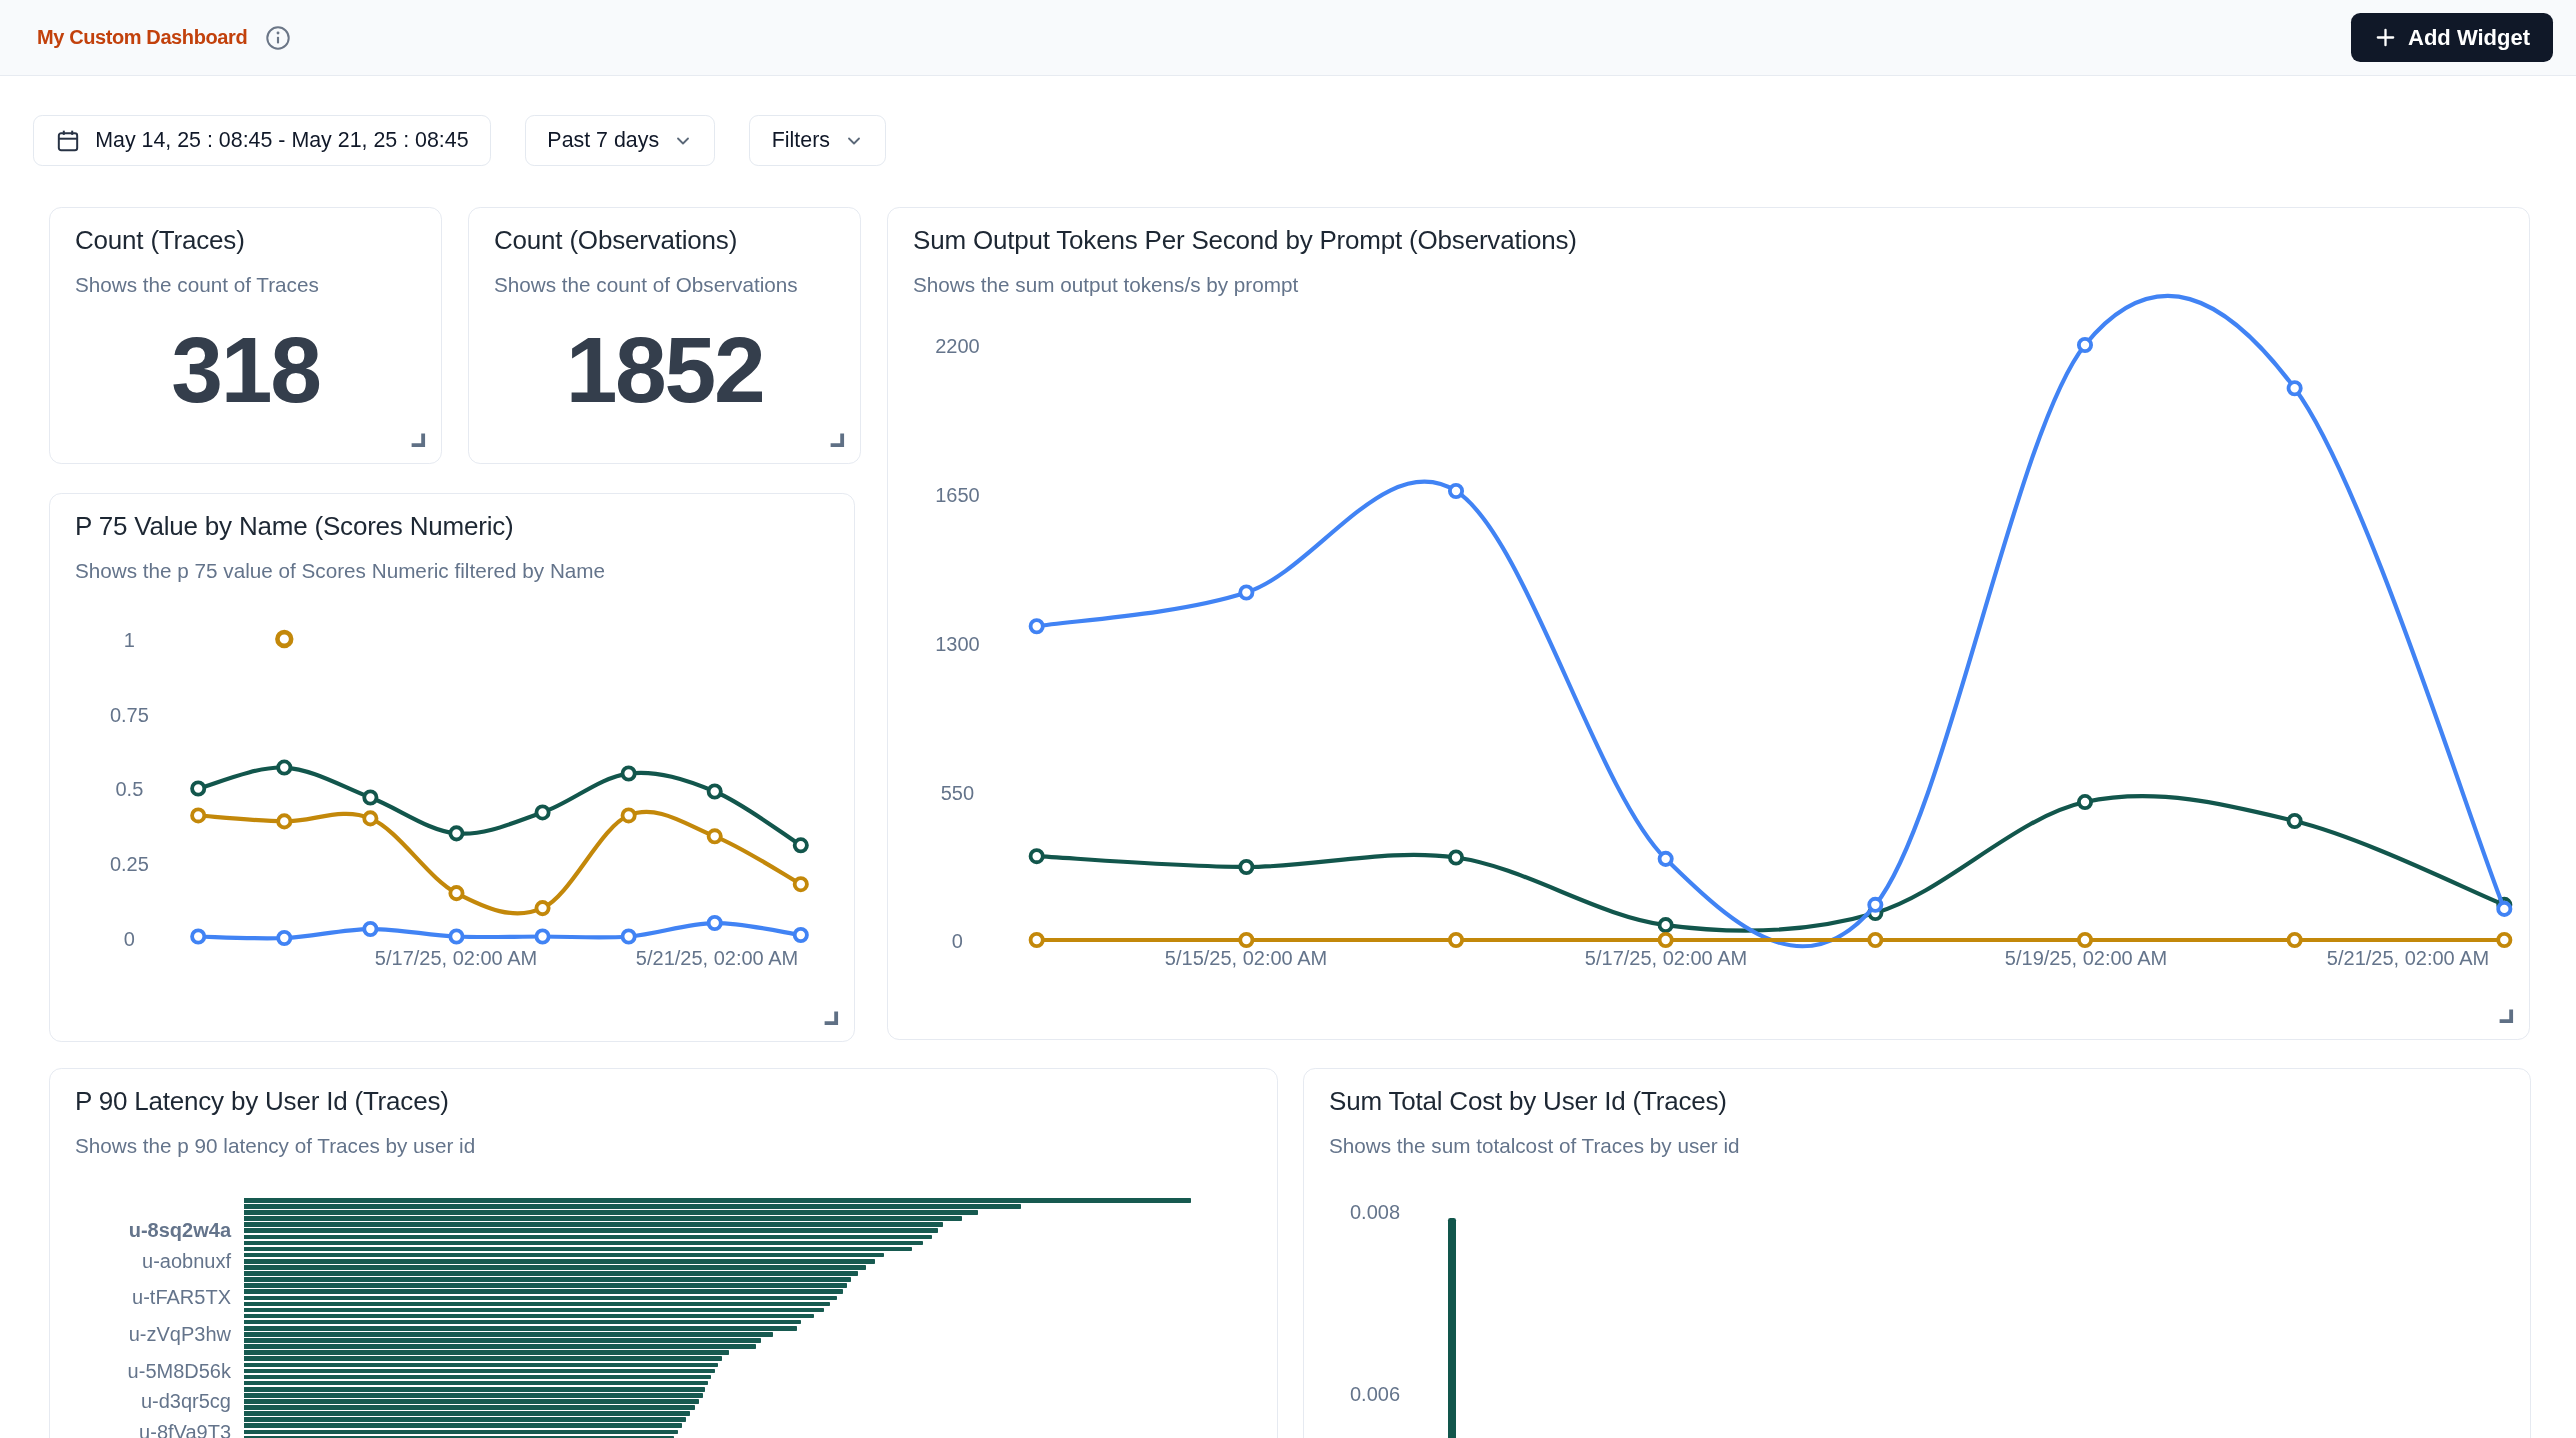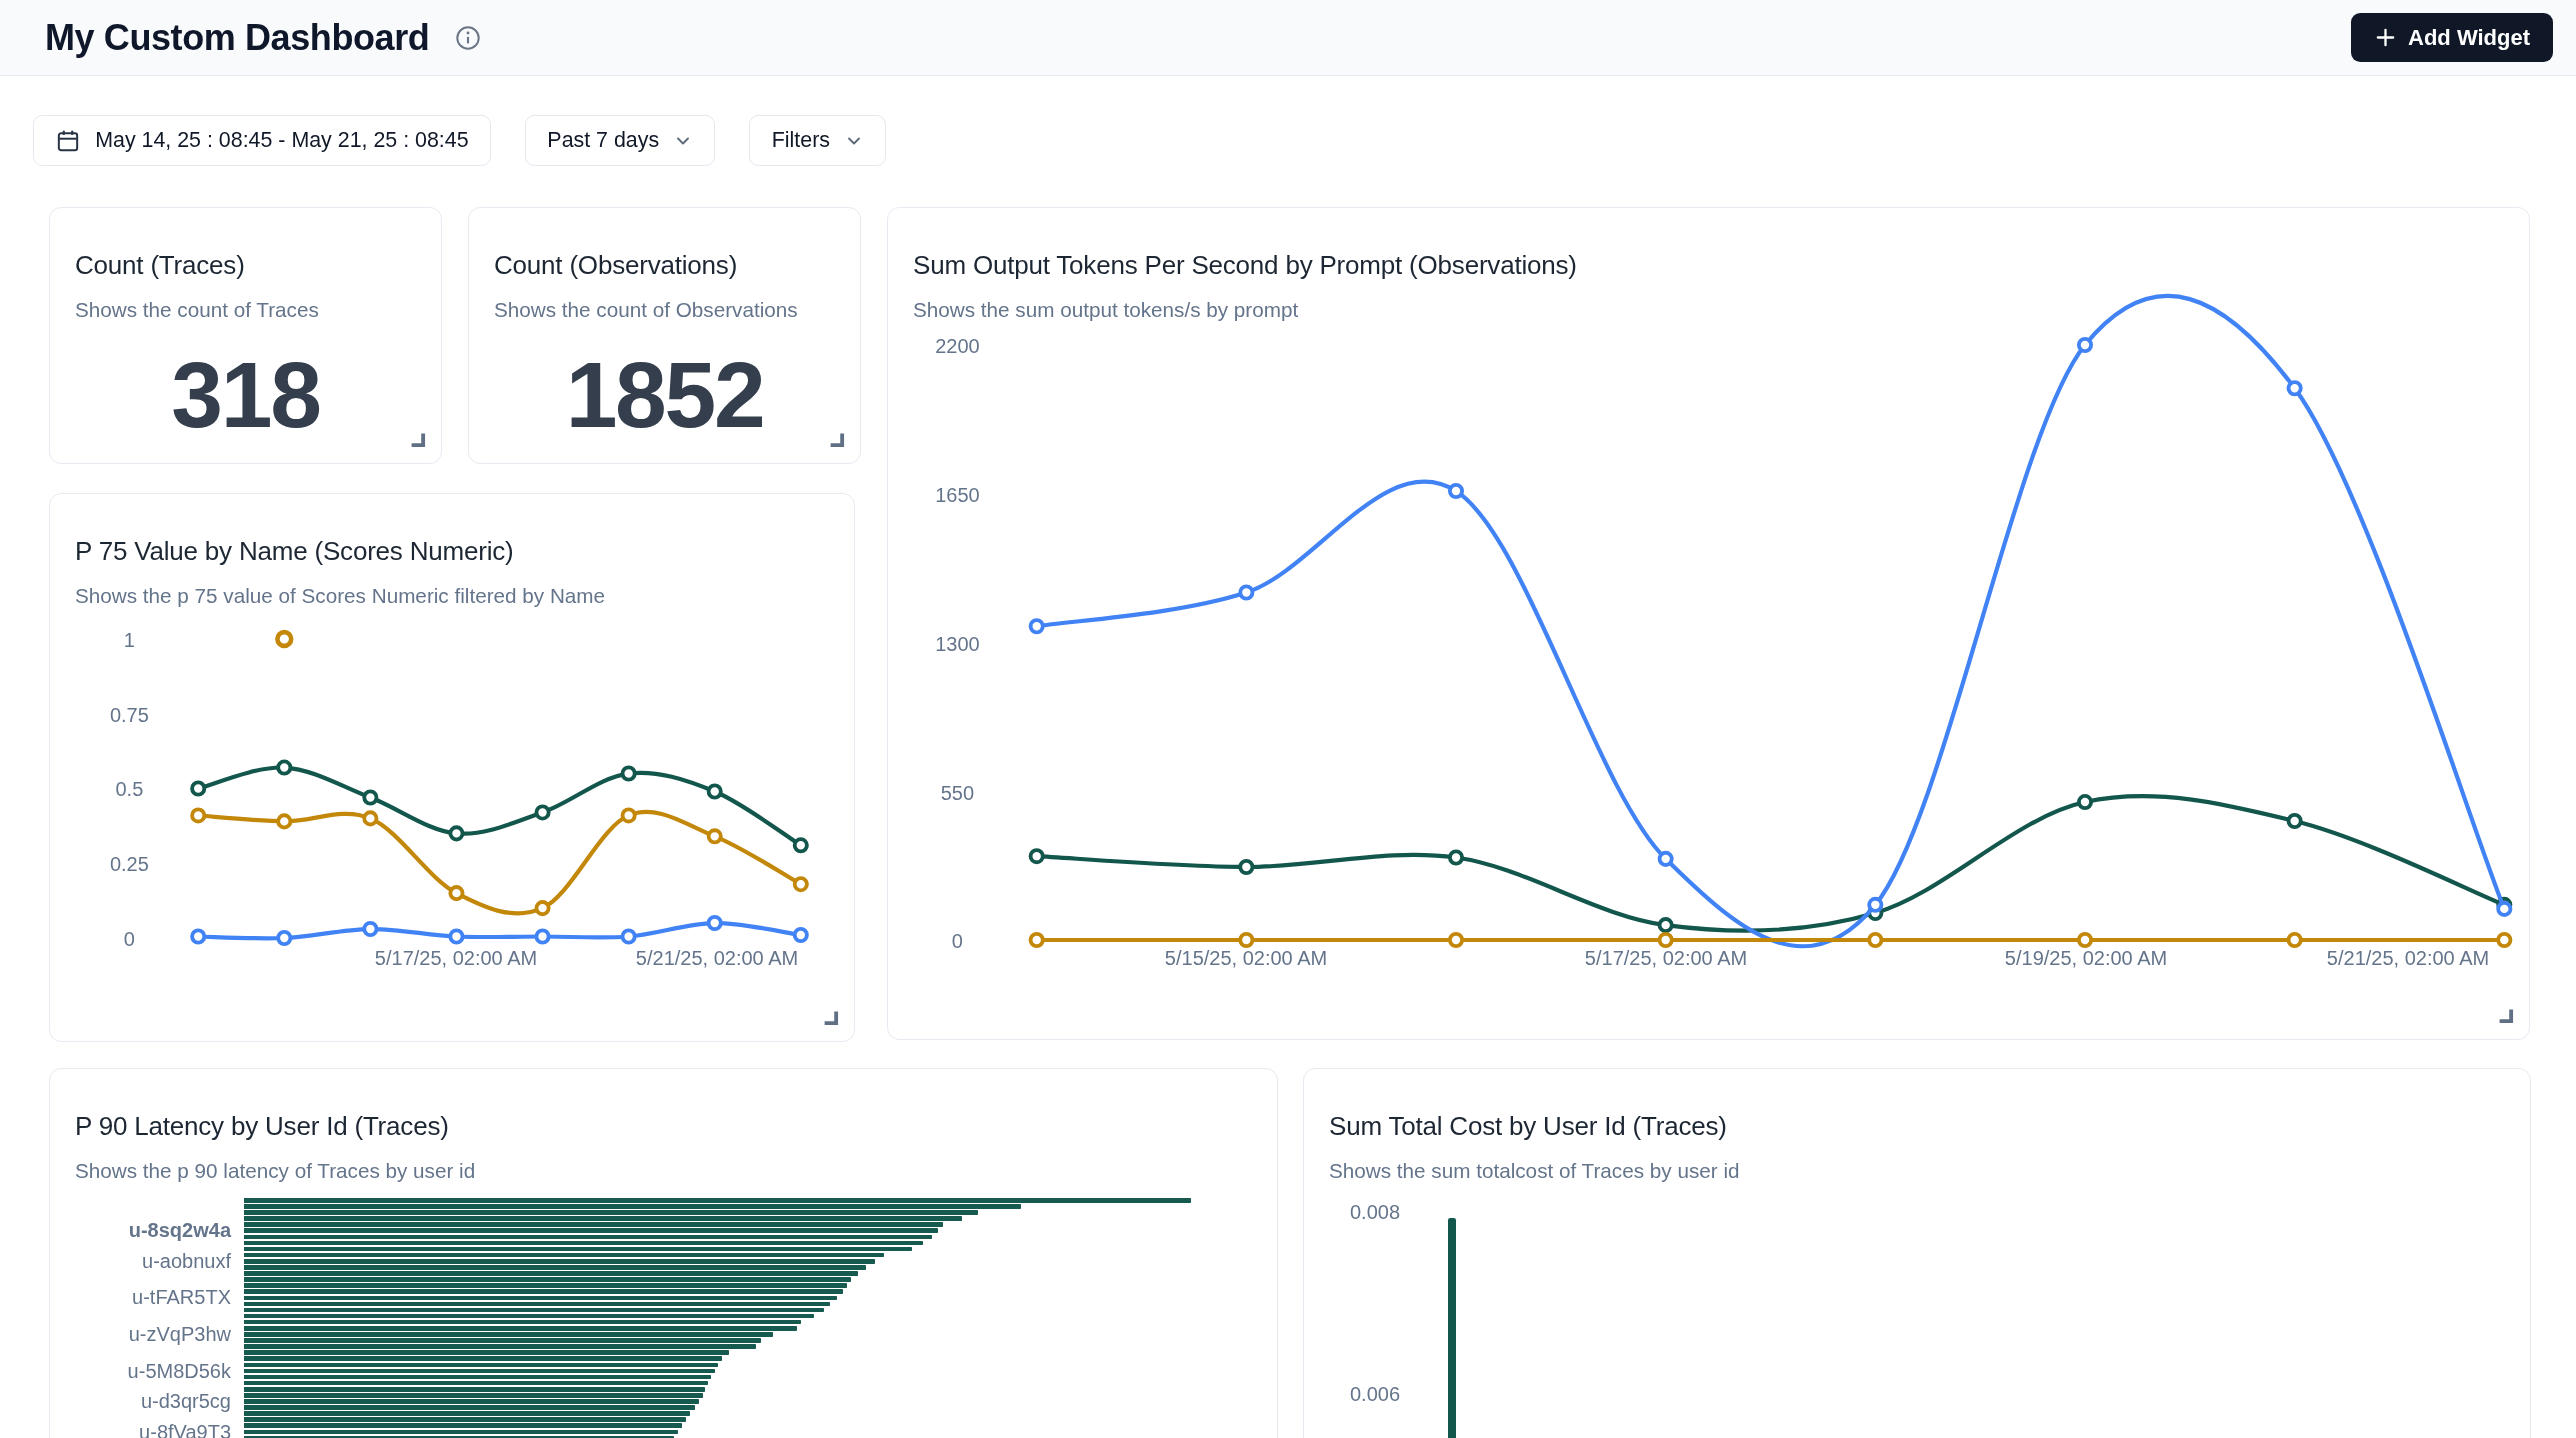--- a/index.html
+++ b/index.html
@@ -8,40 +8,40 @@
     width:2576px; height:1439px; overflow:hidden; position:relative;
     background:#ffffff; font-family:"Liberation Sans", sans-serif; color:#1d2733;
   }
 
   
   .header {
     position:absolute; top:0; left:0; right:0; height:76px;
     background:#f8fafc; border-bottom:1.5px solid #e7ebf1;
     display:flex; align-items:center; padding:0 23px 0 33px;
   }
-  .header h1 { font-size:36px; font-weight:700; color:#0f172a; margin:12px; letter-spacing:-0.4px; }
+  .header h1 { font-size:20px; font-weight:700; color:#c2410c; margin:4px; letter-spacing:-0.4px; }
   .info-icon { margin-left:13.8px; display:flex; }
   .add-widget {
     margin-left:auto; background:#101828; color:#fff; border:none; border-radius:9.2px;
     height:49px; padding:0 23px; font-size:22px; font-weight:600;
     display:flex; align-items:center; gap:10.7px; font-family:inherit; cursor:pointer;
   }
 
   
   .toolbar { position:absolute; top:115px; left:33px; display:flex; gap:34px; }
   .tb-box {
     height:51px; border:1.5px solid #e4e9f0; border-radius:9.2px; background:#fff;
     display:flex; align-items:center; gap:13.8px; padding:0 21.4px;
     font-size:21.4px; font-weight:500; color:#101828; cursor:pointer; white-space:nowrap;
   }
 
   
   .card {
     position:absolute; background:#fff; border:1.5px solid #e6eaf1; border-radius:12.2px;
-    padding:42px 25px;
+    padding:17px 25px;
   }
   .card-title { font-size:26px; font-weight:500; color:#1d2733; margin:0; letter-spacing:-0.2px; }
   .card-sub { font-size:20.7px; color:#64748b; margin-top:17px; }
   .metric { font-size:93px; font-weight:700; color:#343e4c; text-align:center; margin-top:20px; letter-spacing:-2.3px; }
 
   #card-count-traces { left:49px;  top:207px; width:393px;  height:257px; }
   #card-count-obs    { left:468px; top:207px; width:393px;  height:257px; }
   #card-tokens       { left:887px;top:207px; width:1643px; height:833px; }
   #card-p75          { left:49px;  top:493px; width:806px; height:549px; }
   #card-p90          { left:49px;  top:1068px;width:1229px; height:536px; overflow:hidden; }

